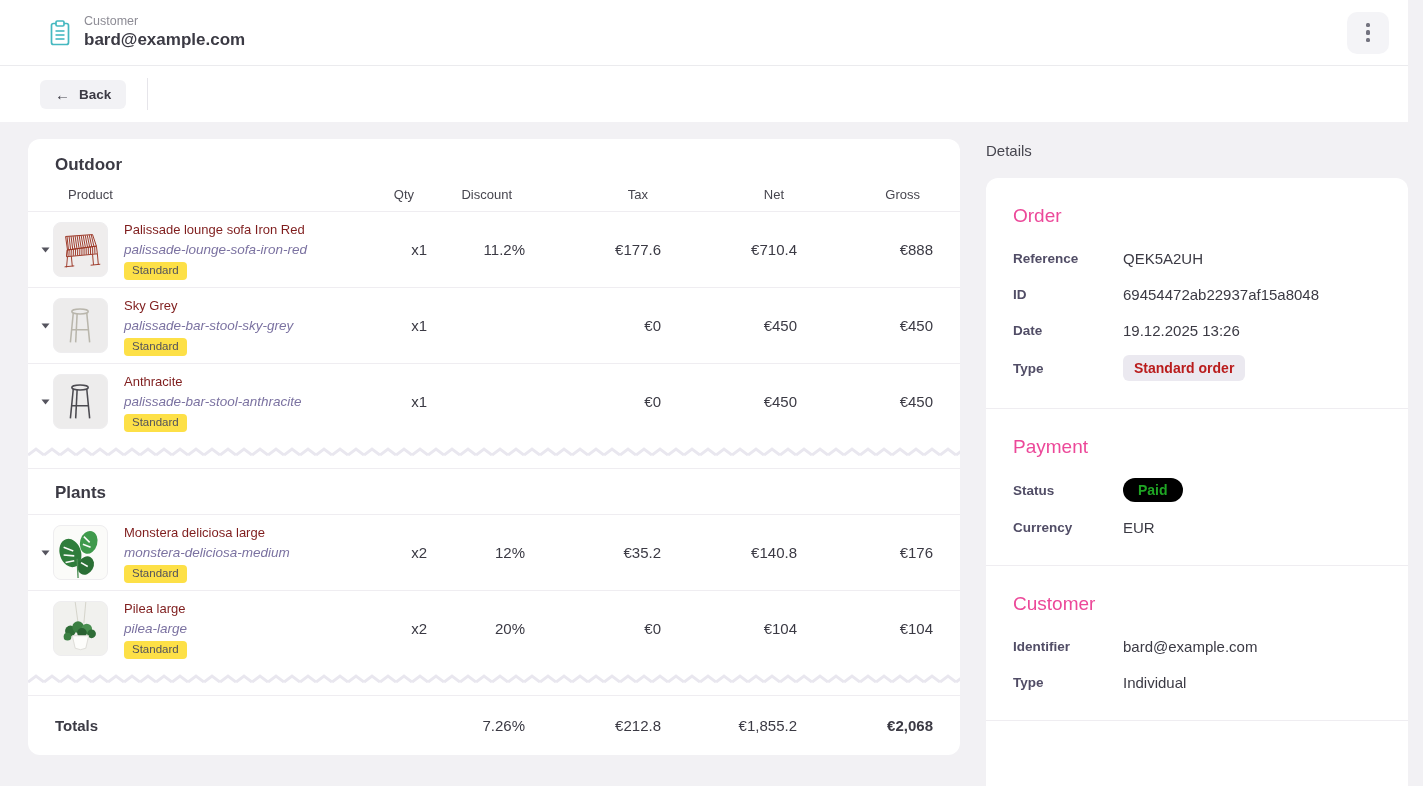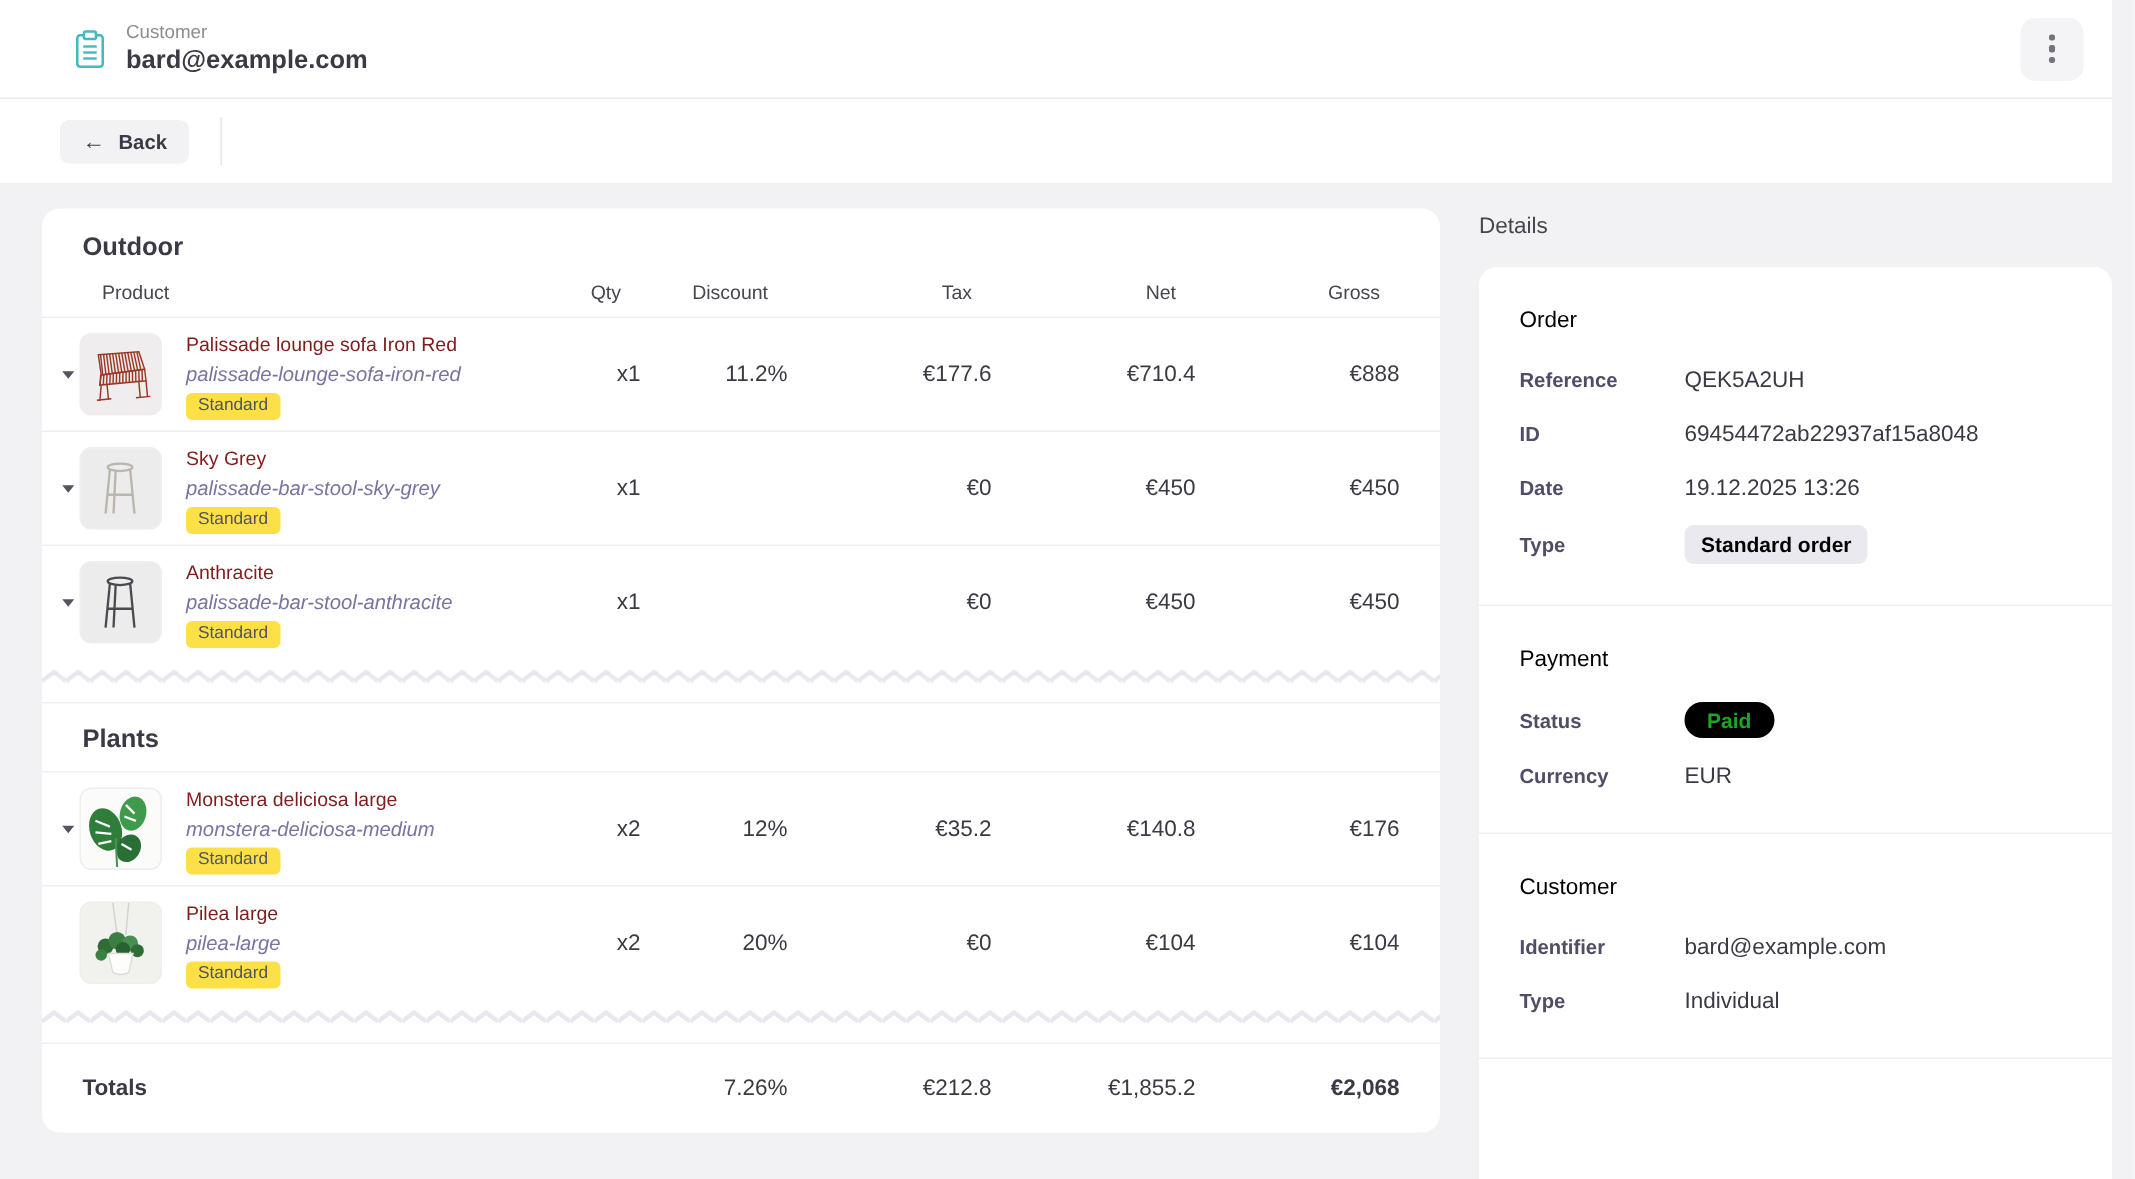--- a/index.html
+++ b/index.html
@@ -95,26 +95,26 @@
   .zigzag-wrap { padding:5px 0 6px; }
   .plants-title-block { padding:13px 27px 0; }
 
   .totals-row { display:flex; align-items:center; height:59px; padding:0 27px; }
   .totals-label { flex:1; font-size:15px; font-weight:bold; color:#3b3a44; }
   .totals-row .num { font-size:15px; color:#3b3a44; }
   .totals-gross { font-weight:bold; }
 
   
   .d-section { padding:27px 27px 13px; }
-  .d-title { font-size:15px; color:#000000; margin-bottom:20px; }
+  .d-title { font-size:19px; color:#ec4899; margin-bottom:20px; }
   .d-field { display:flex; align-items:center; min-height:22px; margin-bottom:14px; }
   .d-label { width:110px; flex:0 0 auto; font-size:13.5px; font-weight:bold; color:#514d66; }
   .d-value { font-size:15px; color:#3b3a44; }
   .badge-neutral {
-    display:inline-block; background:#ebe9f0; color:#000000; font-weight:bold;
+    display:inline-block; background:#ebe9f0; color:#b91c1c; font-weight:bold;
     font-size:14px; border-radius:6px; padding:5px 11px;
   }
   .badge-paid {
     display:inline-block; background:#000000; color:#1fa524; font-weight:bold;
     font-size:14px; border-radius:13px; padding:4px 15px;
   }
 </style>
 </head>
 <body>
 

